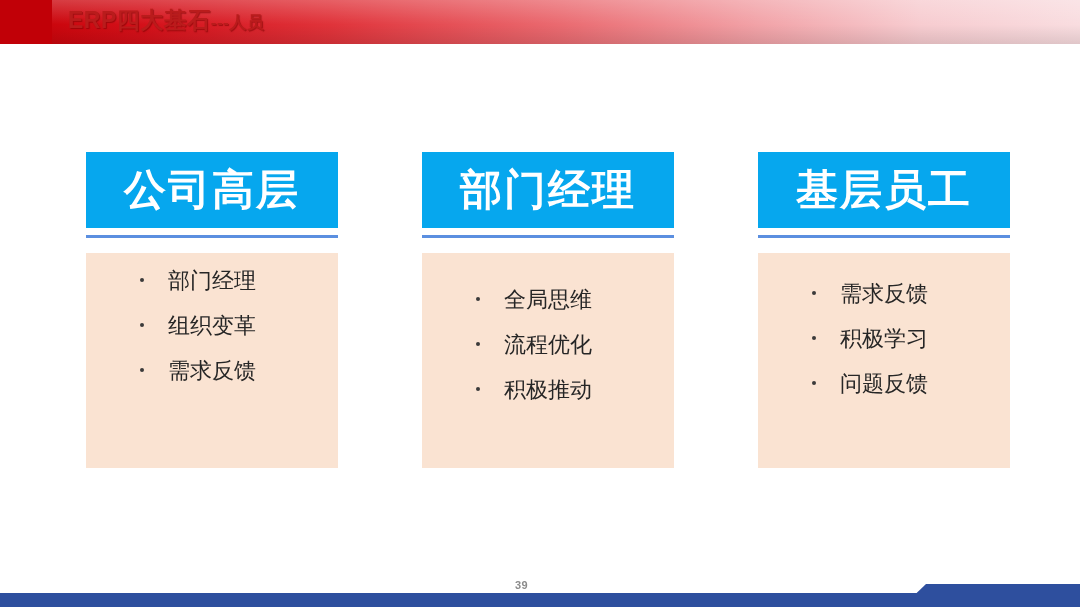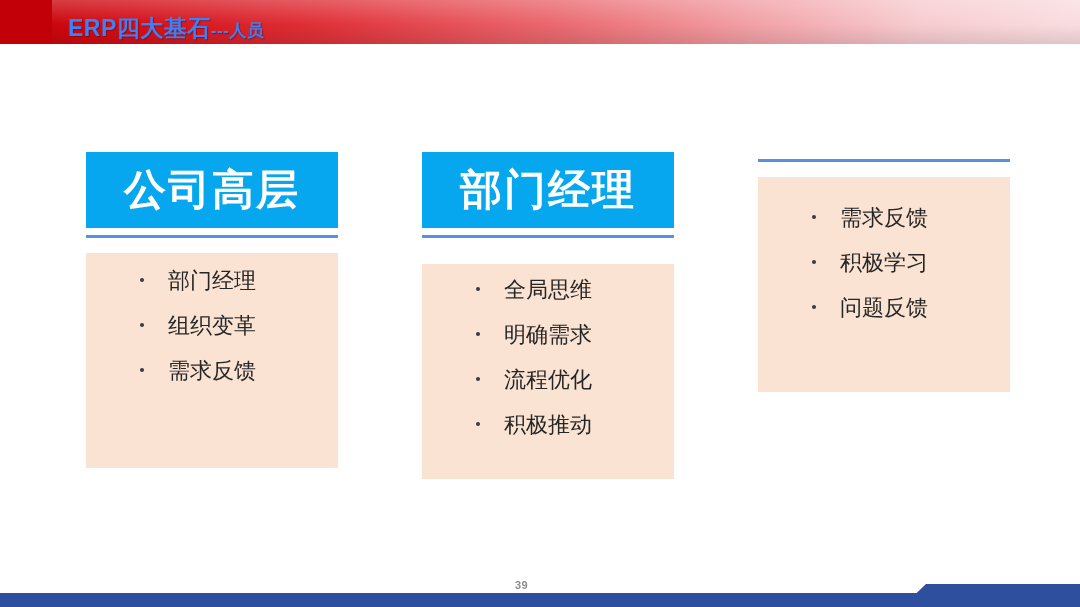--- a/index.html
+++ b/index.html
@@ -59,22 +59,22 @@
                 rgba(255,255,255,0.05) 42%,
                 rgba(0,0,0,0.00) 56%,
                 rgba(0,0,0,0.10) 100%);
     pointer-events: none;
   }
   .header-title {
     position: absolute;
     left: 68px;
     top: 6px;
     height: 32px;
-    line-height: 44px;
-    color: #3b82f6;
+    line-height: 28px;
+    color: #b91c1c;
     font-size: 23px;
     font-weight: bold;
     letter-spacing: 0.5px;
     white-space: nowrap;
     text-shadow: 1px 1px 1px rgba(120,0,0,0.55);
     z-index: 3;
     text-align: right;
   }
   .header-title .sub {
     font-size: 17px;
@@ -117,21 +117,21 @@
     background: #5b8fe0;
     margin-top: 7px;
   }
   .card-body {
     width: 252px;
     background: #fae3d2;
     box-sizing: border-box;
     padding: 14px 0 14px 0;
   }
   .col-0 .card-body { margin-top: 15px; height: 215px; padding-top: 14px; }
-  .col-1 .card-body { margin-top: 26px; height: 215px; padding-top: 12px; }
+  .col-1 .card-body { margin-top: 15px; height: 215px; padding-top: 33px; }
   .col-2 .card-body { margin-top: 15px; height: 215px; padding-top: 27px; }
 
   .bullet-list {
     list-style: none;
     margin: 0;
     padding: 0 0 0 54px;
   }
   .bullet-item {
     position: relative;
     font-size: 22px;
@@ -220,35 +220,32 @@
       <div class="card-title">部门经理</div>
       <div class="title-rule"></div>
       <div class="card-body">
         <ul class="bullet-list">
           <li class="bullet-item">
             <span class="bullet-dot"></span>
             <span>全局思维</span>
           </li>
           <li class="bullet-item">
             <span class="bullet-dot"></span>
-            <span>明确需求</span>
-          </li>
-          <li class="bullet-item">
-            <span class="bullet-dot"></span>
             <span>流程优化</span>
           </li>
           <li class="bullet-item">
             <span class="bullet-dot"></span>
             <span>积极推动</span>
           </li>
         </ul>
       </div>
     </div>
 
     <div class="column col-2">
+      <div class="card-title">基层员工</div>
       <div class="title-rule"></div>
       <div class="card-body">
         <ul class="bullet-list">
           <li class="bullet-item">
             <span class="bullet-dot"></span>
             <span>需求反馈</span>
           </li>
           <li class="bullet-item">
             <span class="bullet-dot"></span>
             <span>积极学习</span>

